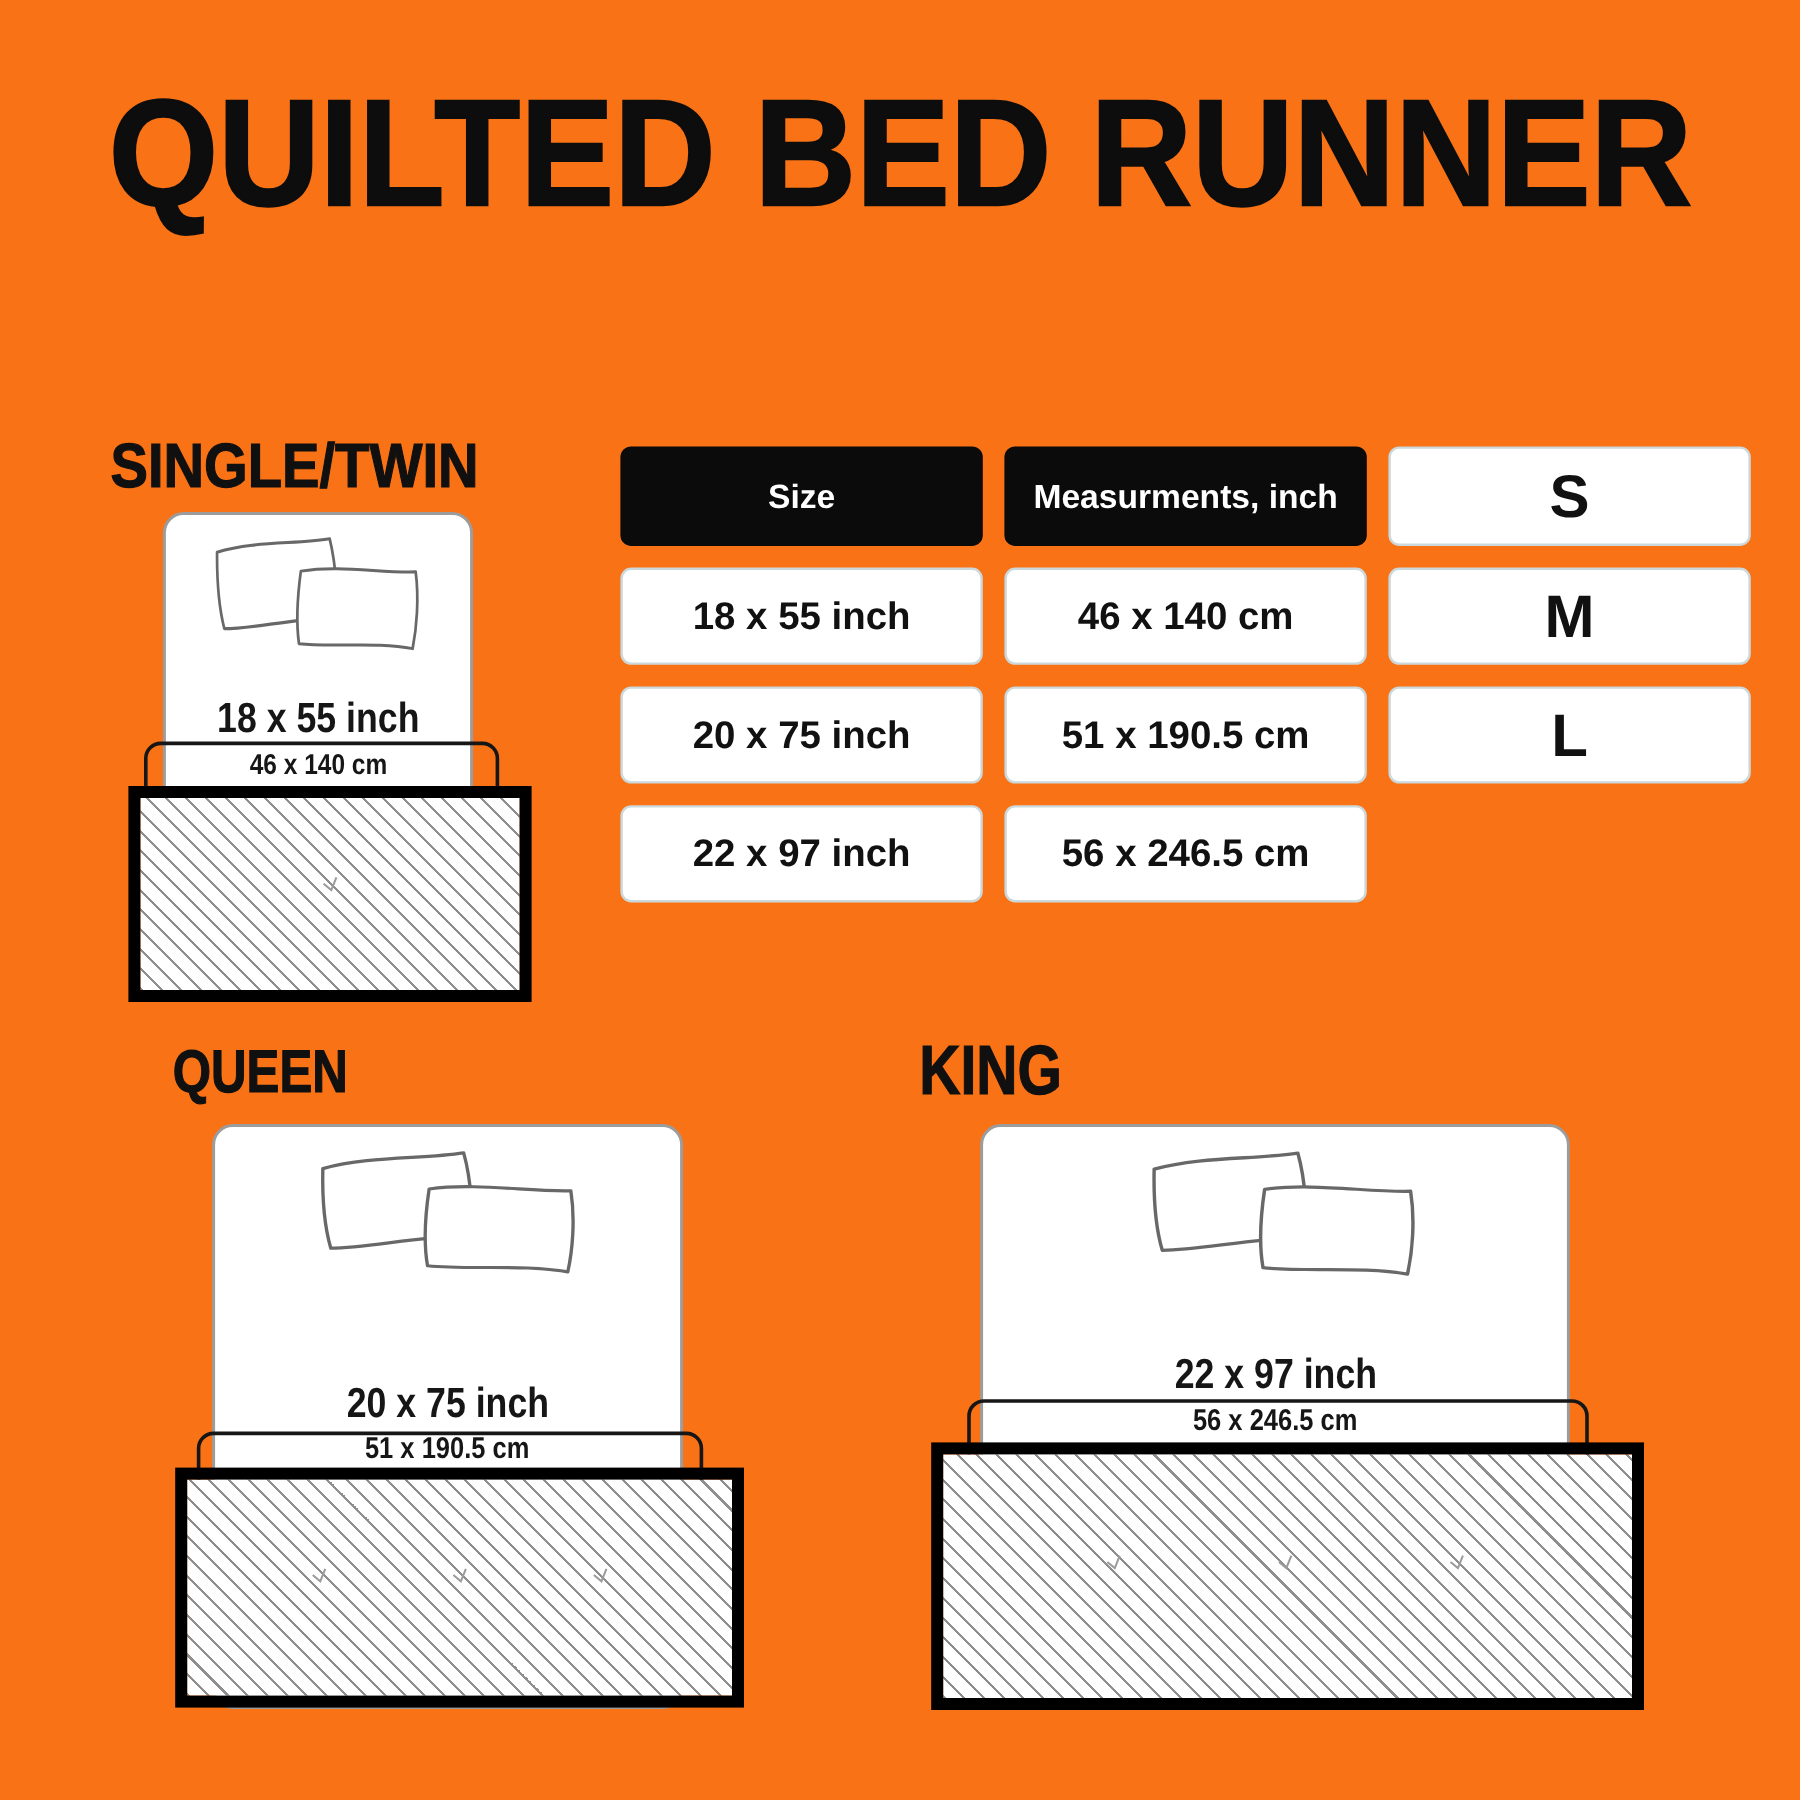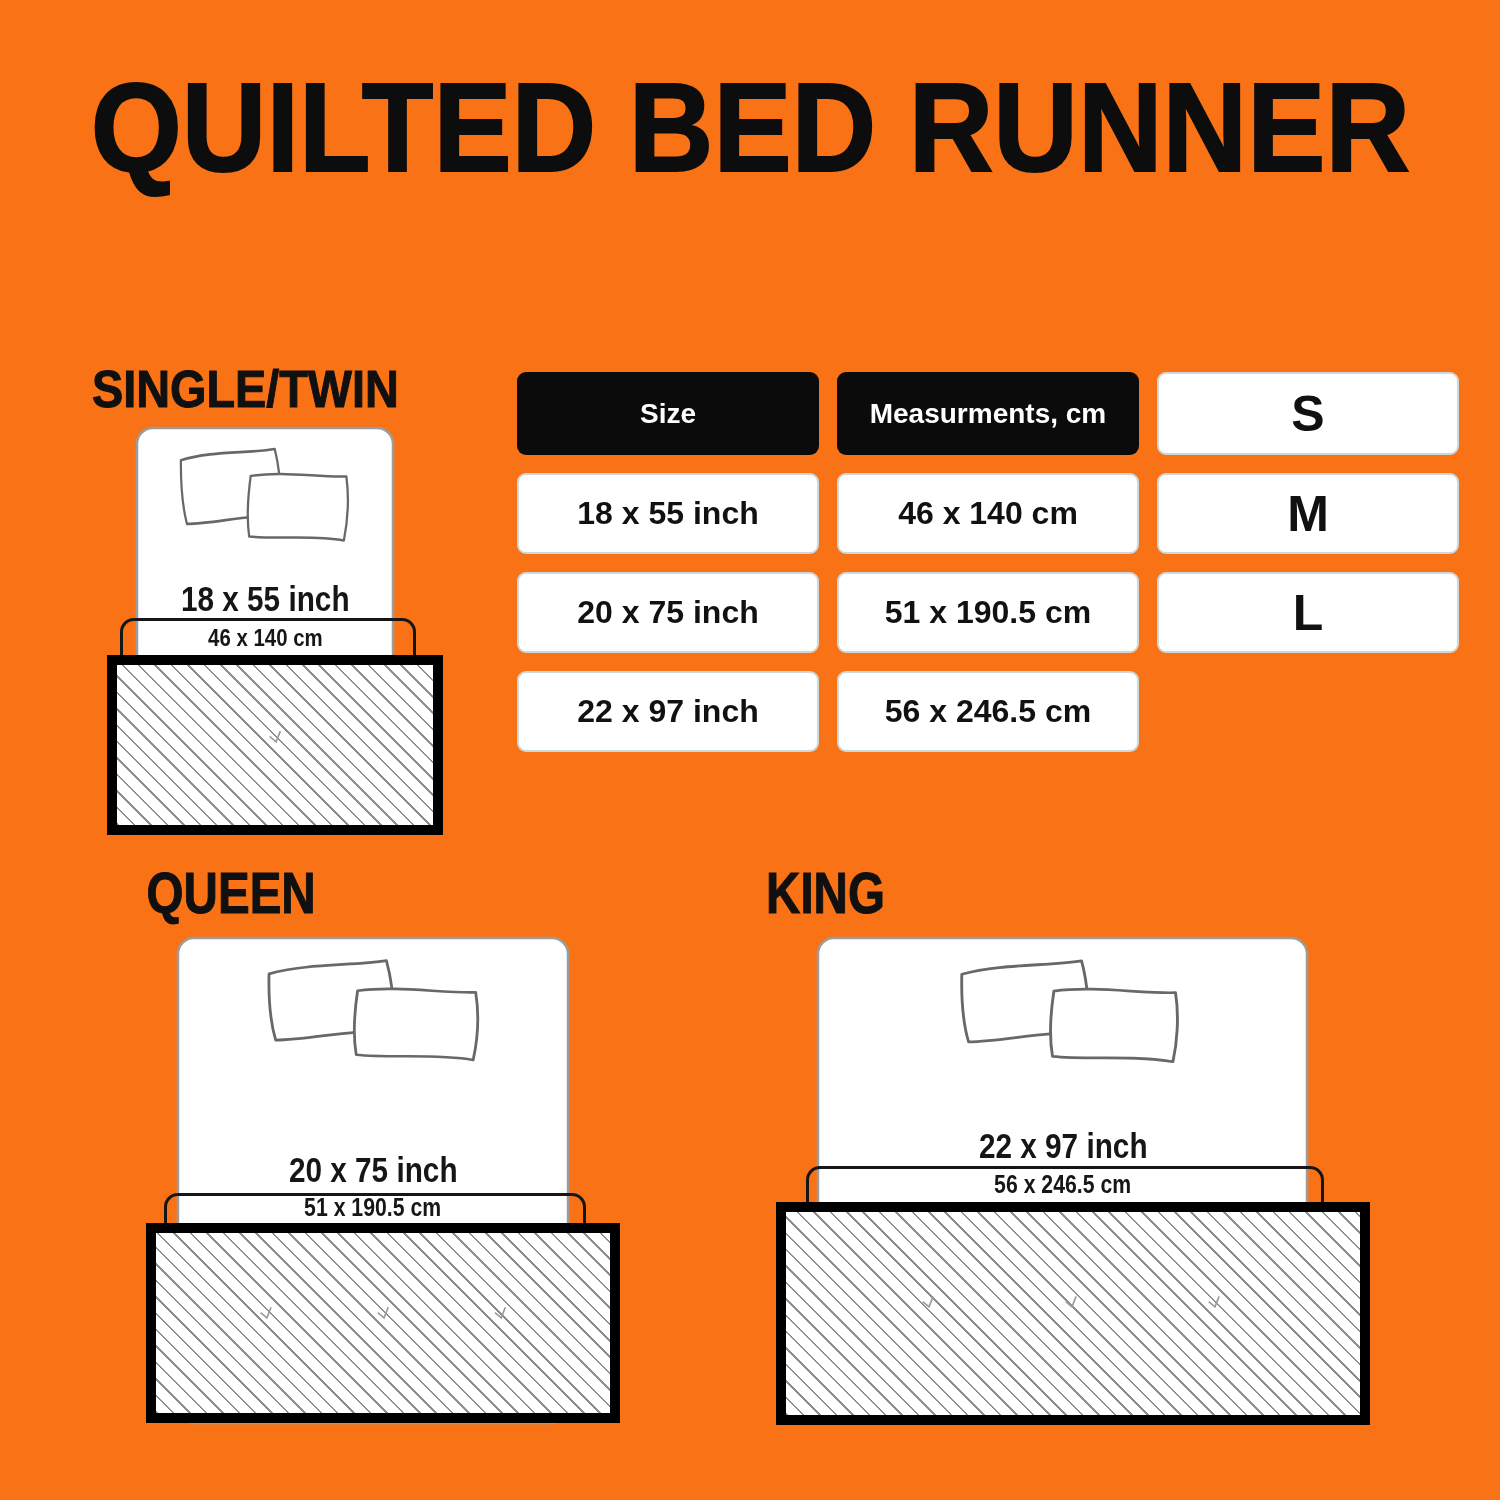--- a/index.html
+++ b/index.html
@@ -28,21 +28,21 @@
   
   #diagram-single{left:75px;top:360px;width:380px;height:480px;}
   #single-label{top:2px;font-size:52px;line-height:54px;}
   #single-inch{top:221px;font-size:35px;line-height:36px;}
   #single-outline{left:45px;top:258px;width:290px;height:70px;}
   #single-cm{top:265px;font-size:24px;line-height:25px;}
   #single-hatch{left:32px;top:295px;width:316px;height:160px;}
 
   
   #diagram-queen{left:128px;top:860px;width:490px;height:580px;}
-  #queen-label{top:3px;font-size:58px;line-height:60px;}
+  #queen-label{top:3px;font-size:50px;line-height:60px;}
   #queen-inch{top:292px;font-size:35px;line-height:36px;}
   #queen-outline{left:36px;top:333px;width:416px;height:70px;}
   #queen-cm{top:334px;font-size:25px;line-height:26px;}
   #queen-hatch{left:18px;top:363px;width:454px;height:180px;}
   #queen-label .squeeze,#king-label .squeeze{transform:scaleX(0.82);}
 
   
   #diagram-king{left:753px;top:860px;width:620px;height:580px;}
   #king-label{top:3px;font-size:58px;line-height:60px;}
   #king-inch{top:268px;font-size:35px;line-height:36px;}
@@ -144,21 +144,21 @@
       <svg class="stitches" viewBox="0 0 554 183">
         <path d="M132,80 l6,5 4,-10" fill="none" stroke="#9b9b9b" stroke-width="1.6"></path>
         <path d="M270,80 l6,5 4,-10" fill="none" stroke="#9b9b9b" stroke-width="1.6"></path>
         <path d="M408,80 l6,5 4,-10" fill="none" stroke="#9b9b9b" stroke-width="1.6"></path>
       </svg>
     </div>
   </div>
 
   <div id="size-table">
     <div class="th">Size</div>
-    <div class="th">Measurments, cm</div>
+    <div class="th">Measurments, inch</div>
 
     <div class="td size-letter">S</div>
     <div class="td meas">18 x 55 inch</div>
     <div class="td meas">46 x 140 cm</div>
 
     <div class="td size-letter">M</div>
     <div class="td meas">20 x 75 inch</div>
     <div class="td meas">51 x 190.5 cm</div>
 
     <div class="td size-letter">L</div>

